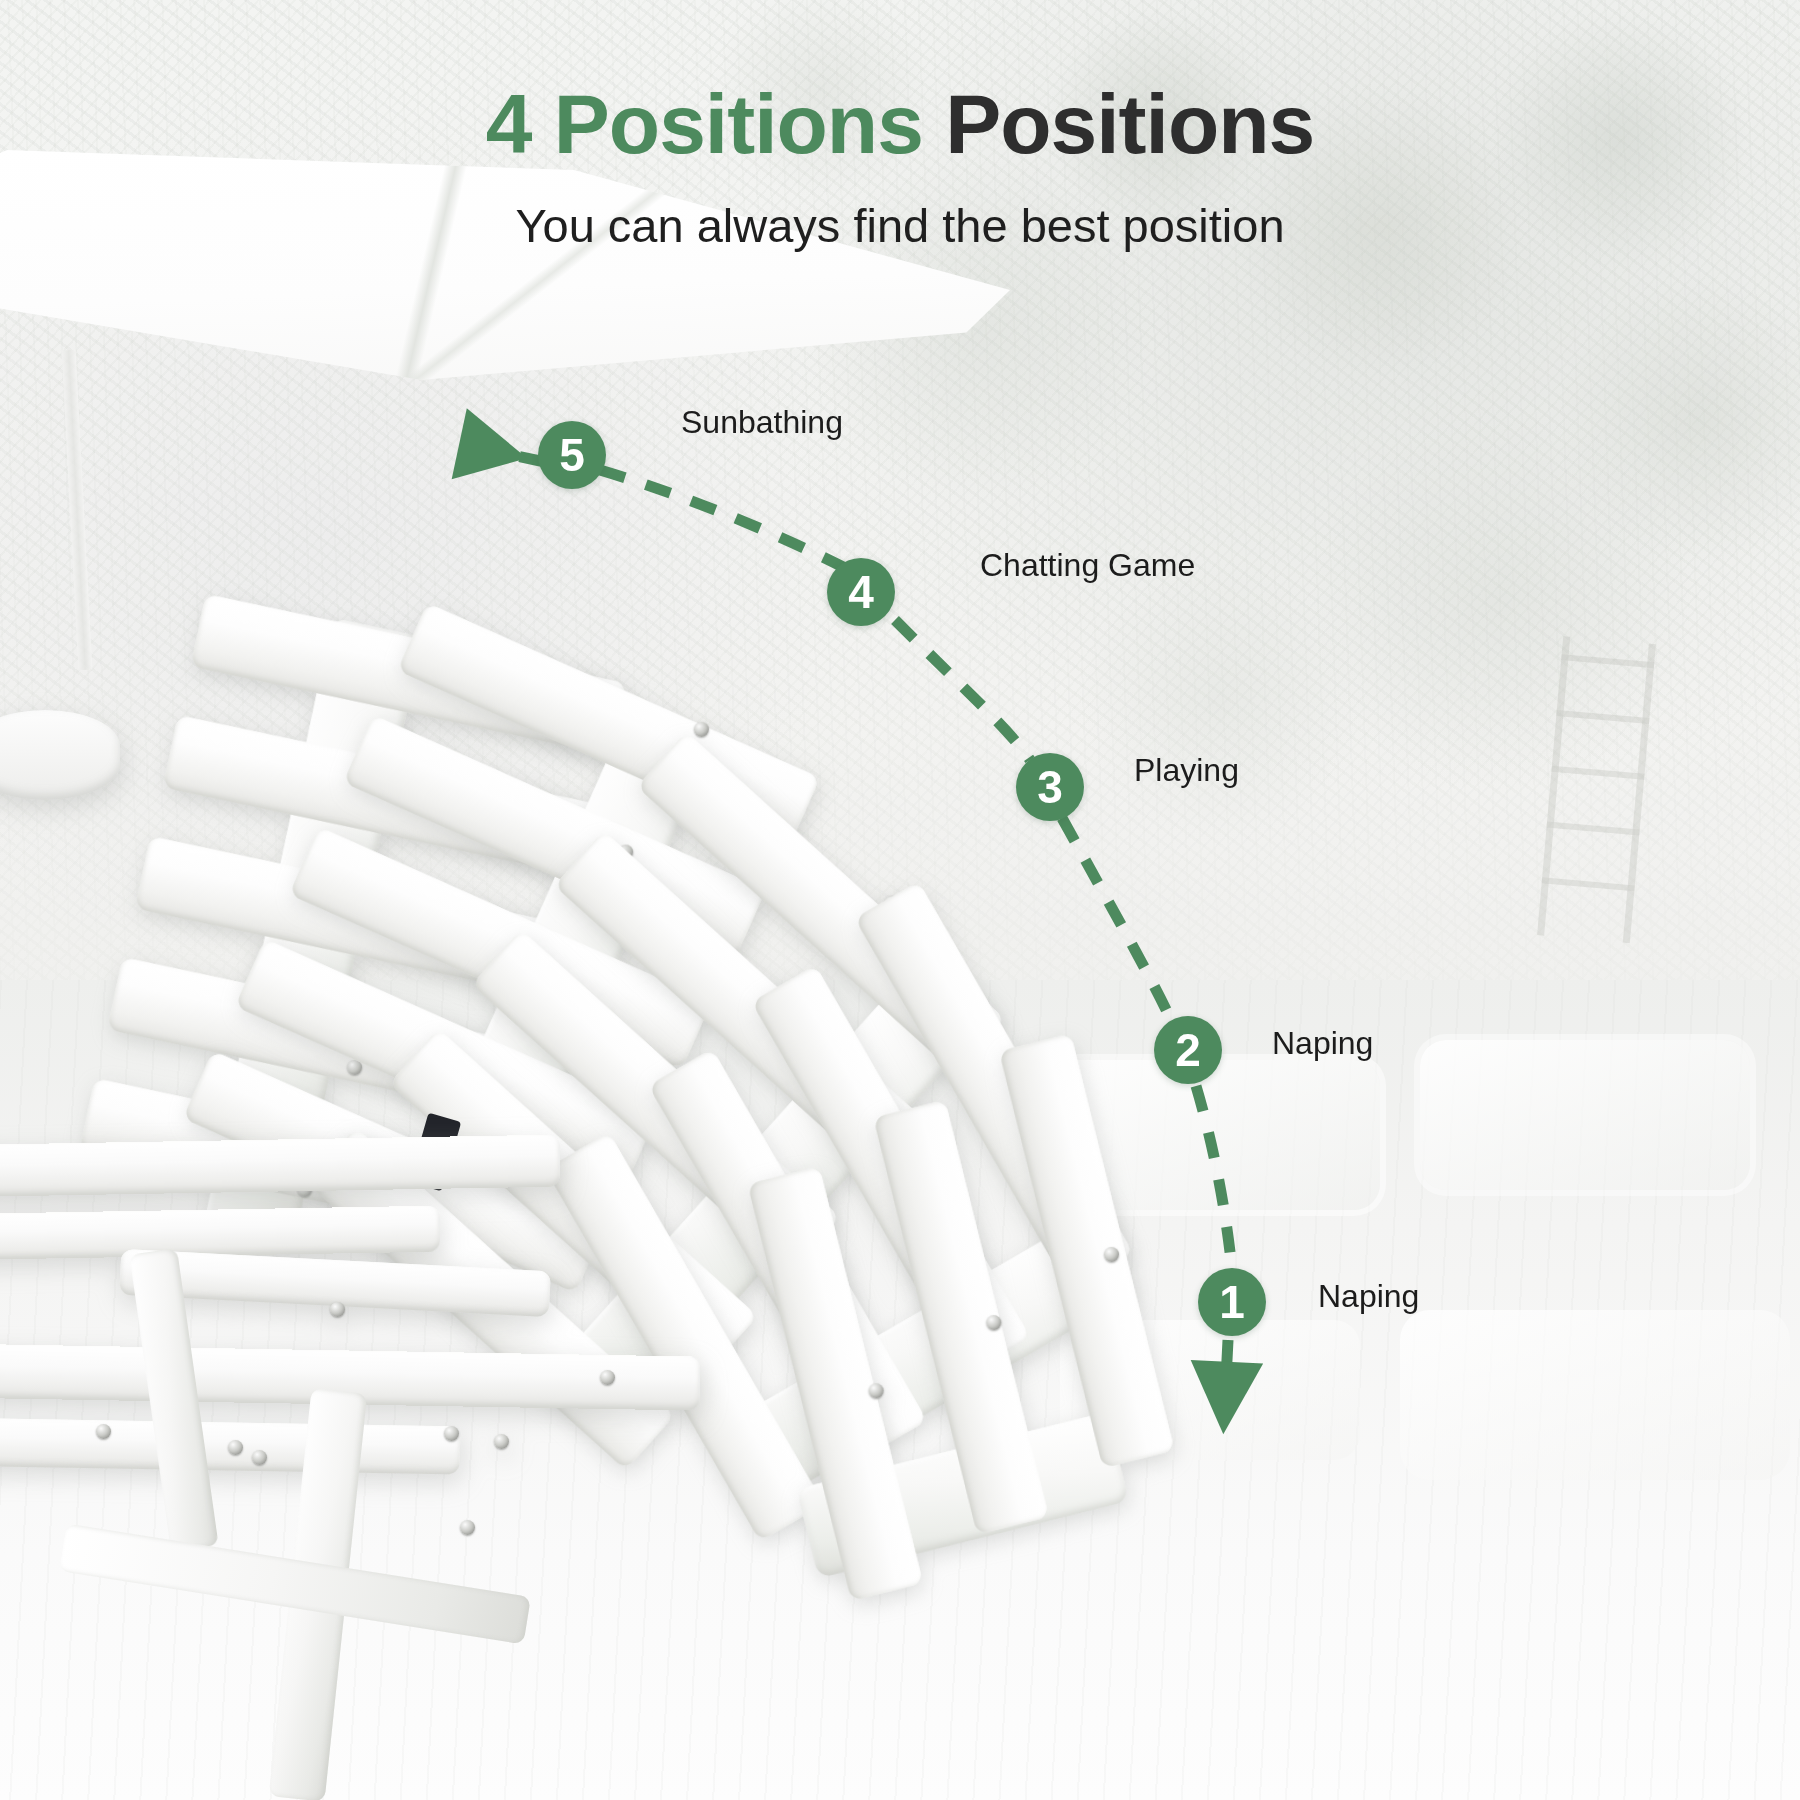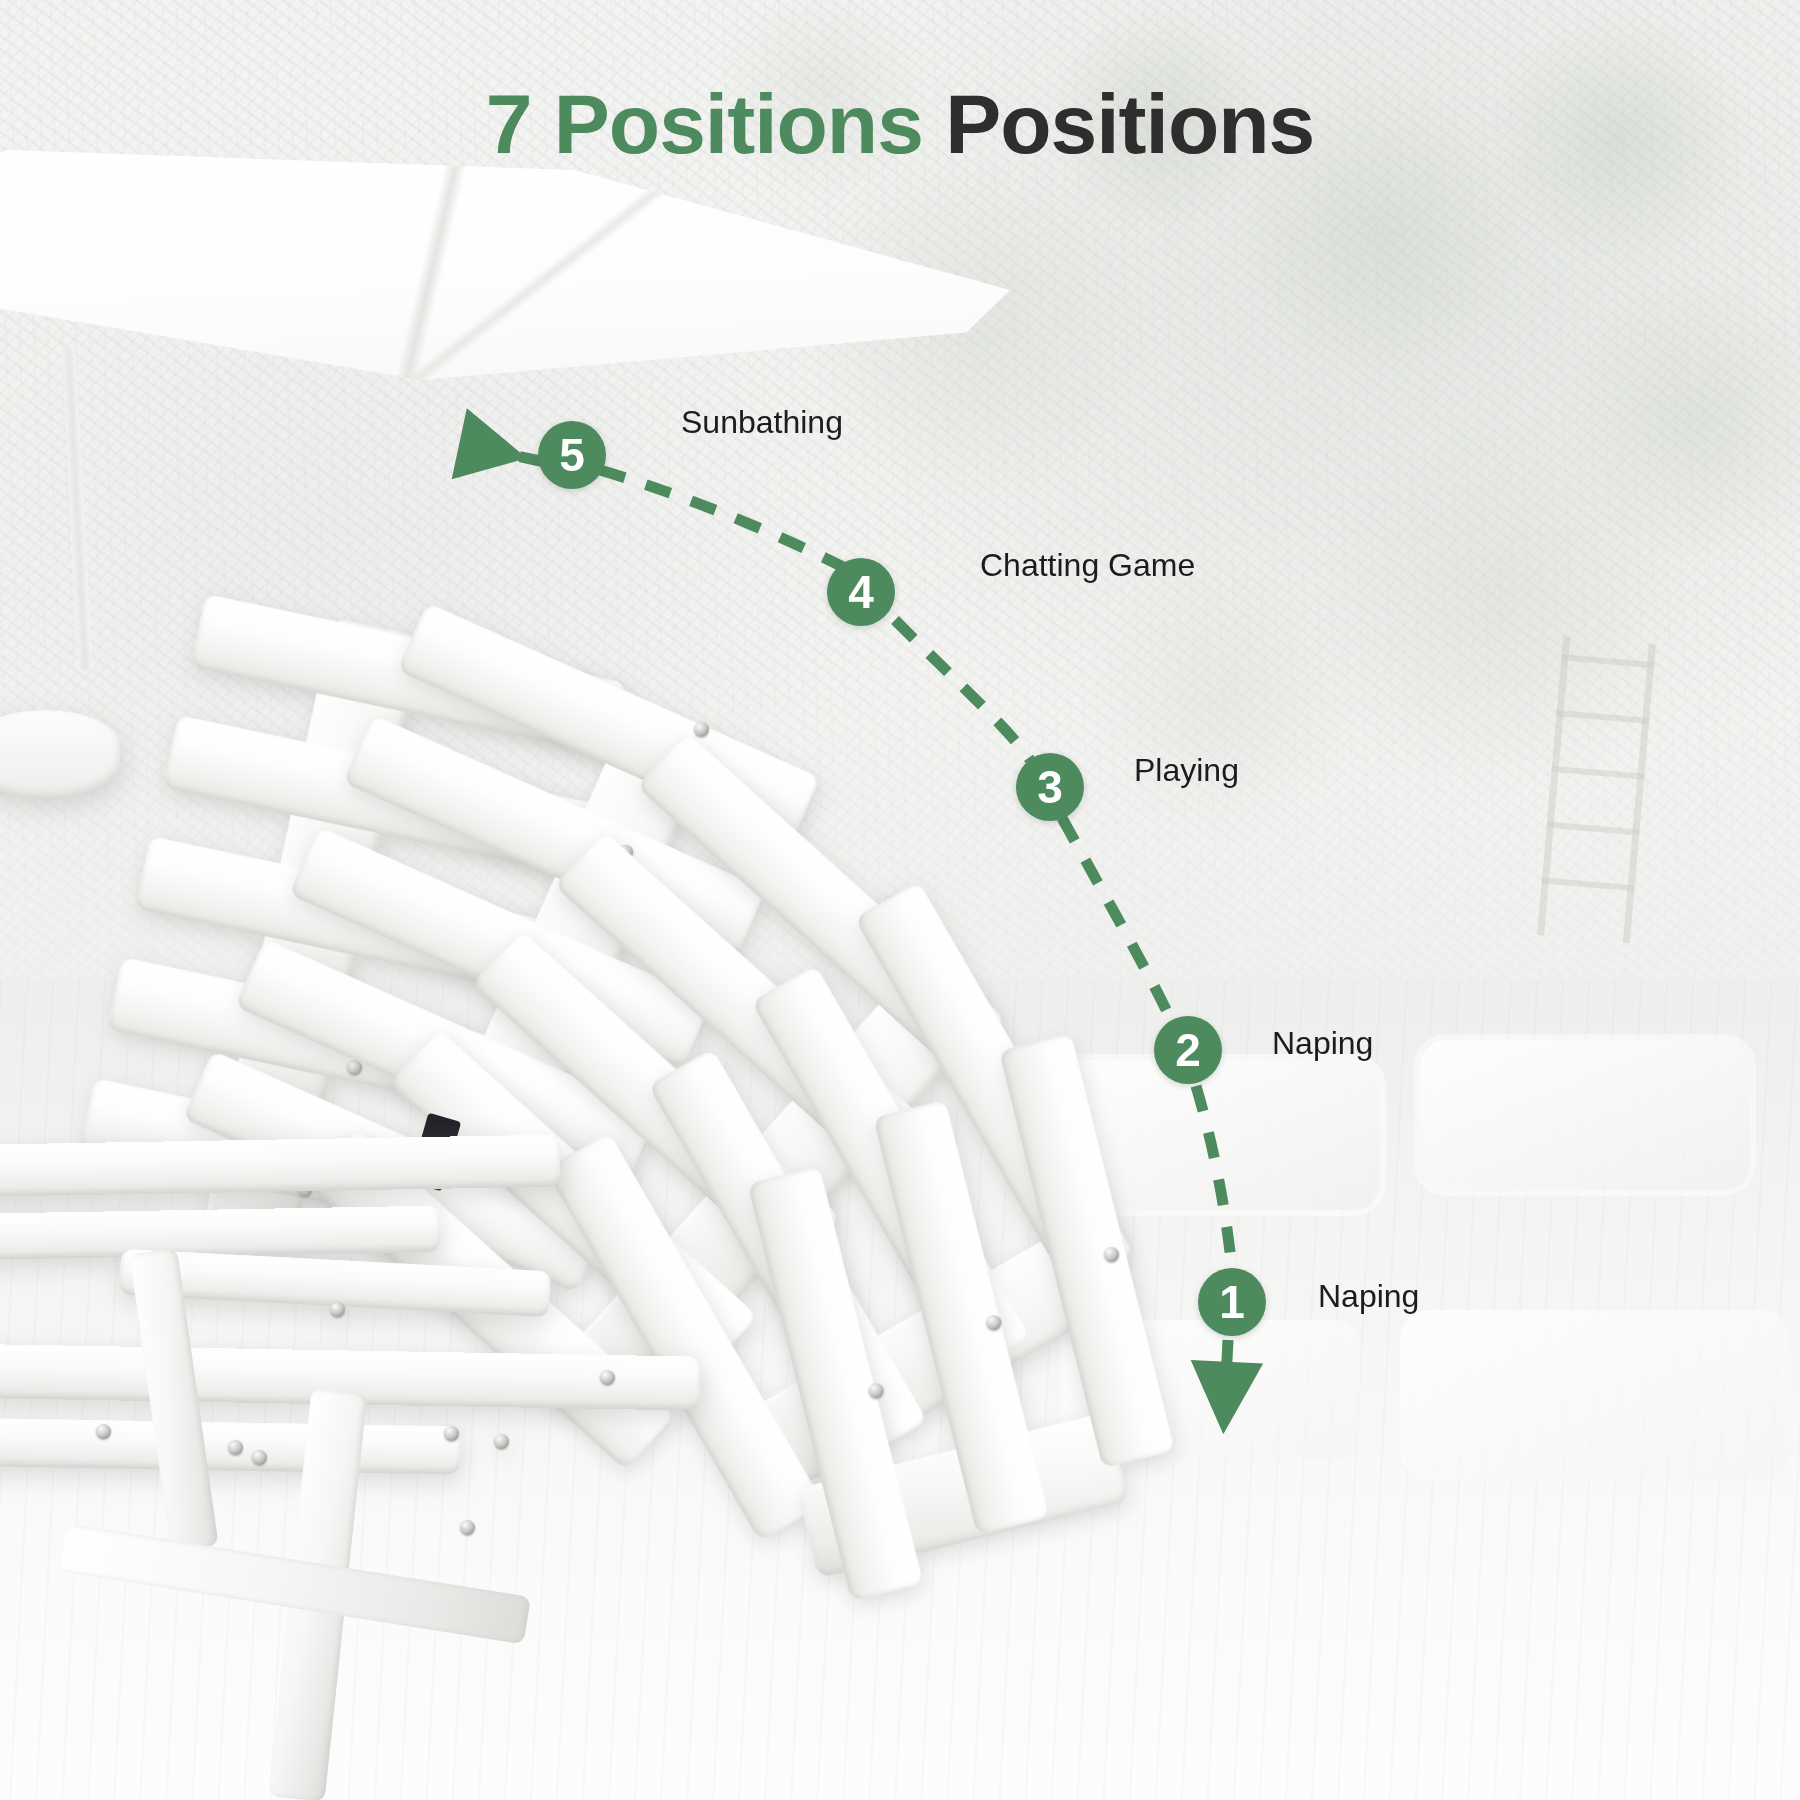--- a/index.html
+++ b/index.html
@@ -179,22 +179,23 @@
   </div>
 
   <div class="umbrella">
     <div class="canopy"></div>
     <div class="ribA"></div>
     <div class="ribB"></div>
     <div class="pole"></div>
   </div>
 
   <div class="title">
-    <span class="g">7 Positions</span><span class="d"> Positions</span>
+    <span class="g">4 Positions</span><span class="d"> Positions</span>
   </div>
+  <div class="subtitle">You can always find the best position</div>
 
   <div class="product">
 
     <div class="backrest" style="left:200px; top:40px; width:440px; height:620px; transform:rotate(-2deg);">
       <div class="rail" style="left:0px; top:0px; height:620px; transform:rotate(14deg); transform-origin:50% 100%;"></div>
       <div class="board" style="left:10px; top:30px;  transform:rotate(14deg);"></div>
       <div class="board" style="left:-22px; top:150px; transform:rotate(14deg);"></div>
       <div class="board" style="left:-54px; top:270px; transform:rotate(14deg);"></div>
       <div class="board" style="left:-86px; top:390px; transform:rotate(14deg);"></div>
       <div class="board" style="left:-118px; top:510px; transform:rotate(14deg);"></div>

